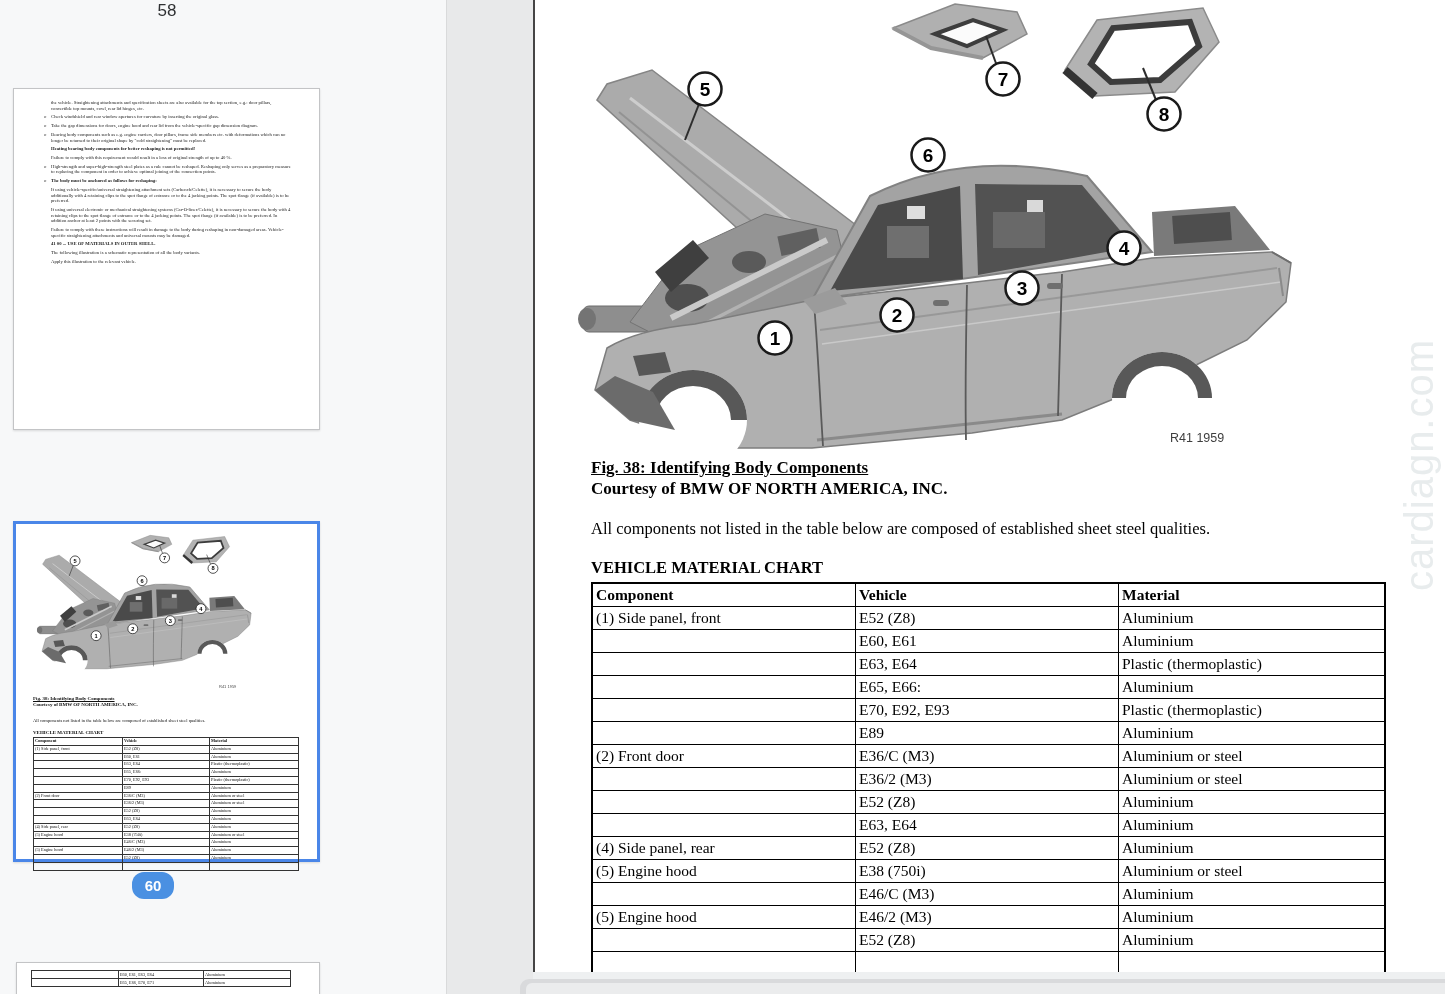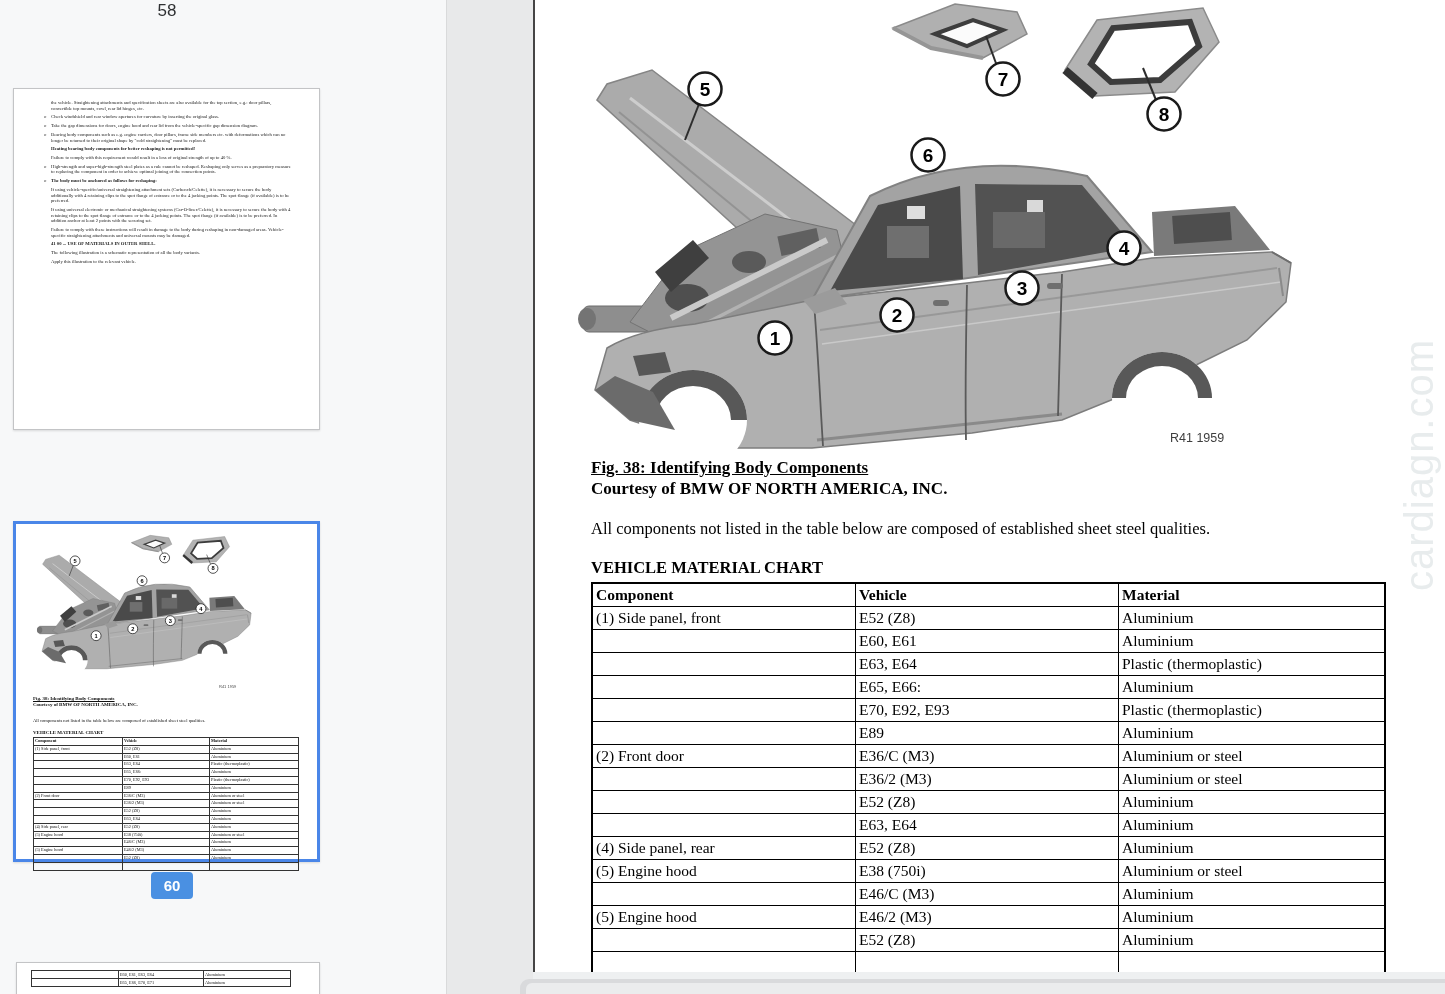--- a/index.html
+++ b/index.html
@@ -5,21 +5,21 @@
   html,body{margin:0;padding:0;background:#fff;}
   #app{position:relative;width:1445px;height:994px;overflow:hidden;background:#fff;font-family:"Liberation Sans",sans-serif;}
 
   
   #sidebar{position:absolute;left:0;top:0;width:446px;height:994px;background:#f7f8f9;border-right:1px solid #d9dadb;}
   .pgnum{position:absolute;left:0;width:334px;text-align:center;font-size:17px;color:#2f3133;}
   .thumb{position:absolute;background:#fff;border:1px solid #c3c4c6;box-shadow:0 1px 2px rgba(0,0,0,.12);}
   #thumb59{left:13px;top:88px;width:305px;height:340px;}
   #thumb60{left:13px;top:521px;width:301px;height:335px;border:3px solid #4a86e8;}
   #thumb61{left:16px;top:962px;width:302px;height:32px;border-bottom:none;}
-  #badge60{position:absolute;left:151px;top:872px;width:42px;height:27px;background:#4a90e2;border-radius:4px;color:#fff;font-size:15px;font-weight:bold;display:flex;align-items:center;justify-content:center;}
+  #badge60{position:absolute;left:132px;top:872px;width:42px;height:27px;background:#4a90e2;border-radius:12px;color:#fff;font-size:15px;font-weight:bold;display:flex;align-items:center;justify-content:center;}
 
   
   #t59content{position:absolute;left:30px;top:11px;width:248px;font-family:"Liberation Serif",serif;font-size:4.7px;line-height:5.6px;color:#1b1b1b;}
   .t59p{margin:0 0 3.2px 0;display:flex;}
   .t59marker{width:7px;flex:0 0 7px;color:#1b1b1b;}
   .t59text{flex:1;}
   .bold{font-weight:bold;}
 
   
   #t60car{position:absolute;left:8px;top:10px;}

